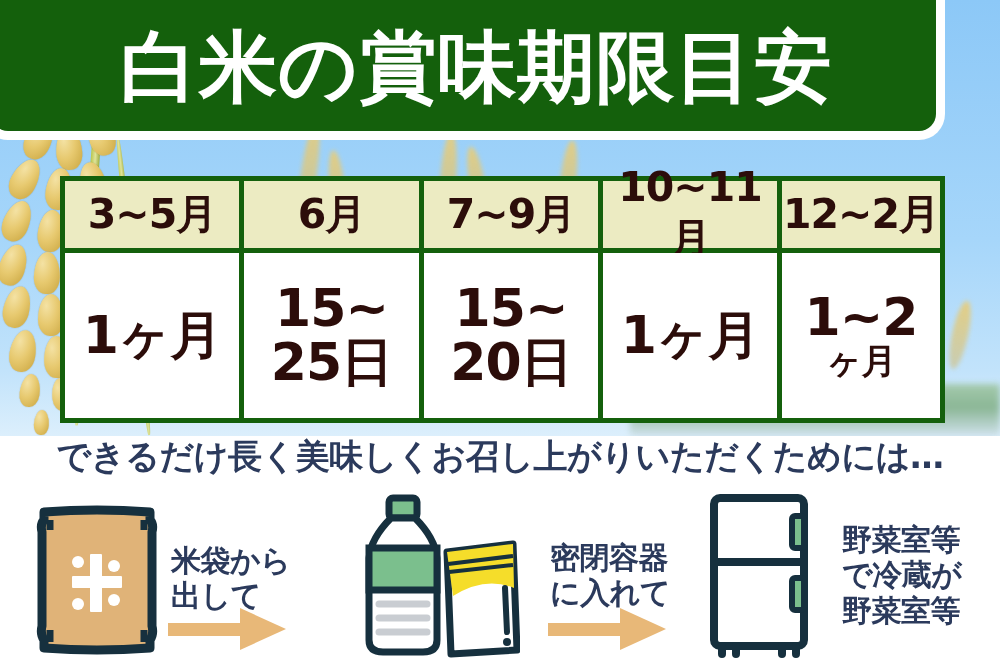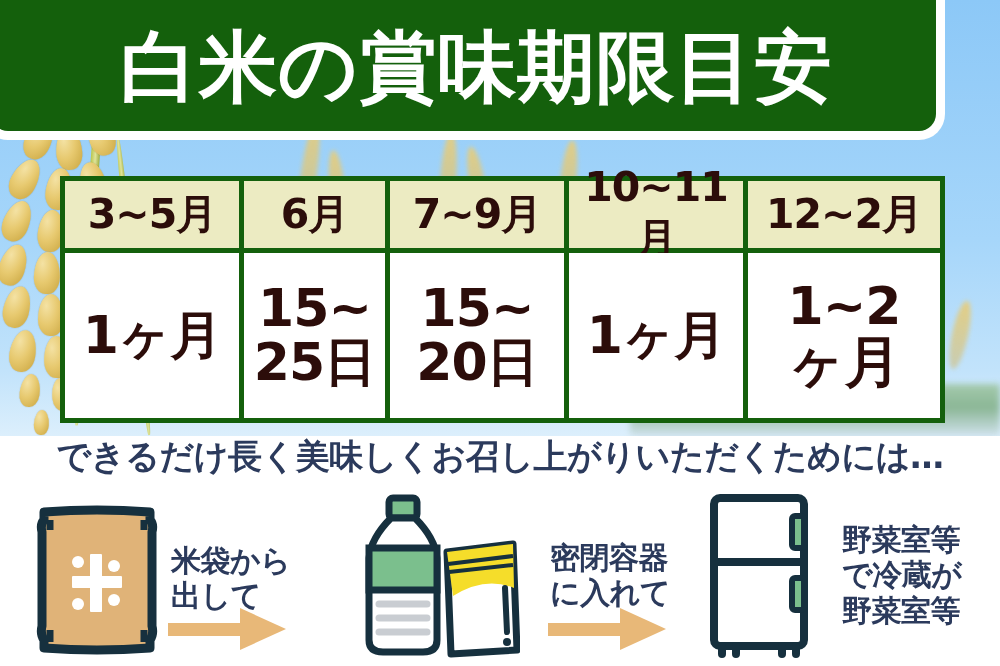--- a/index.html
+++ b/index.html
@@ -143,24 +143,24 @@
     font-family: "DejaVu Sans", sans-serif;
   }
   .t-cell.val {
     font-size: 52px;
     font-weight: bold;
     line-height: 1.02;
     letter-spacing: -1px;
     font-family: "DejaVu Sans", sans-serif;
     padding: 2px;
   }
-  .t-cell.val .small { font-size: 56px; }
+  .t-cell.val .small { font-size: 35px; }
   
   .c0 { width: 174px; }
-  .c1 { width: 141px; }
+  .c1 { width: 175px; }
   .c2 { width: 174px; }
   .c3 { width: 174px; }
   .c4 { flex: 1; }
 
   
   .lead-line {
     position: absolute;
     left: 0; top: 434px;
     width: 1000px;
     text-align: center;

